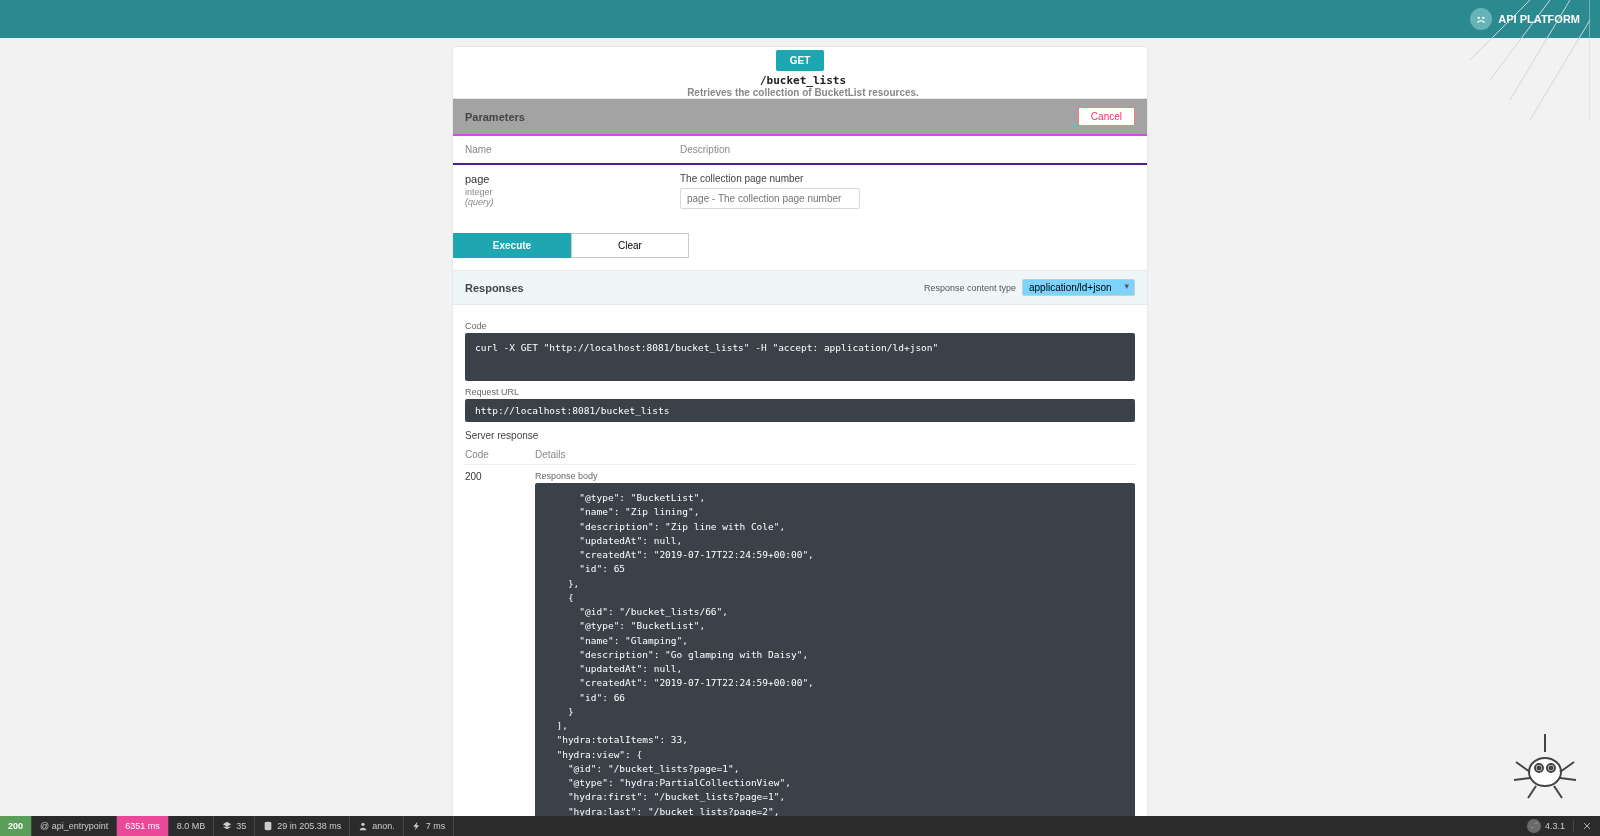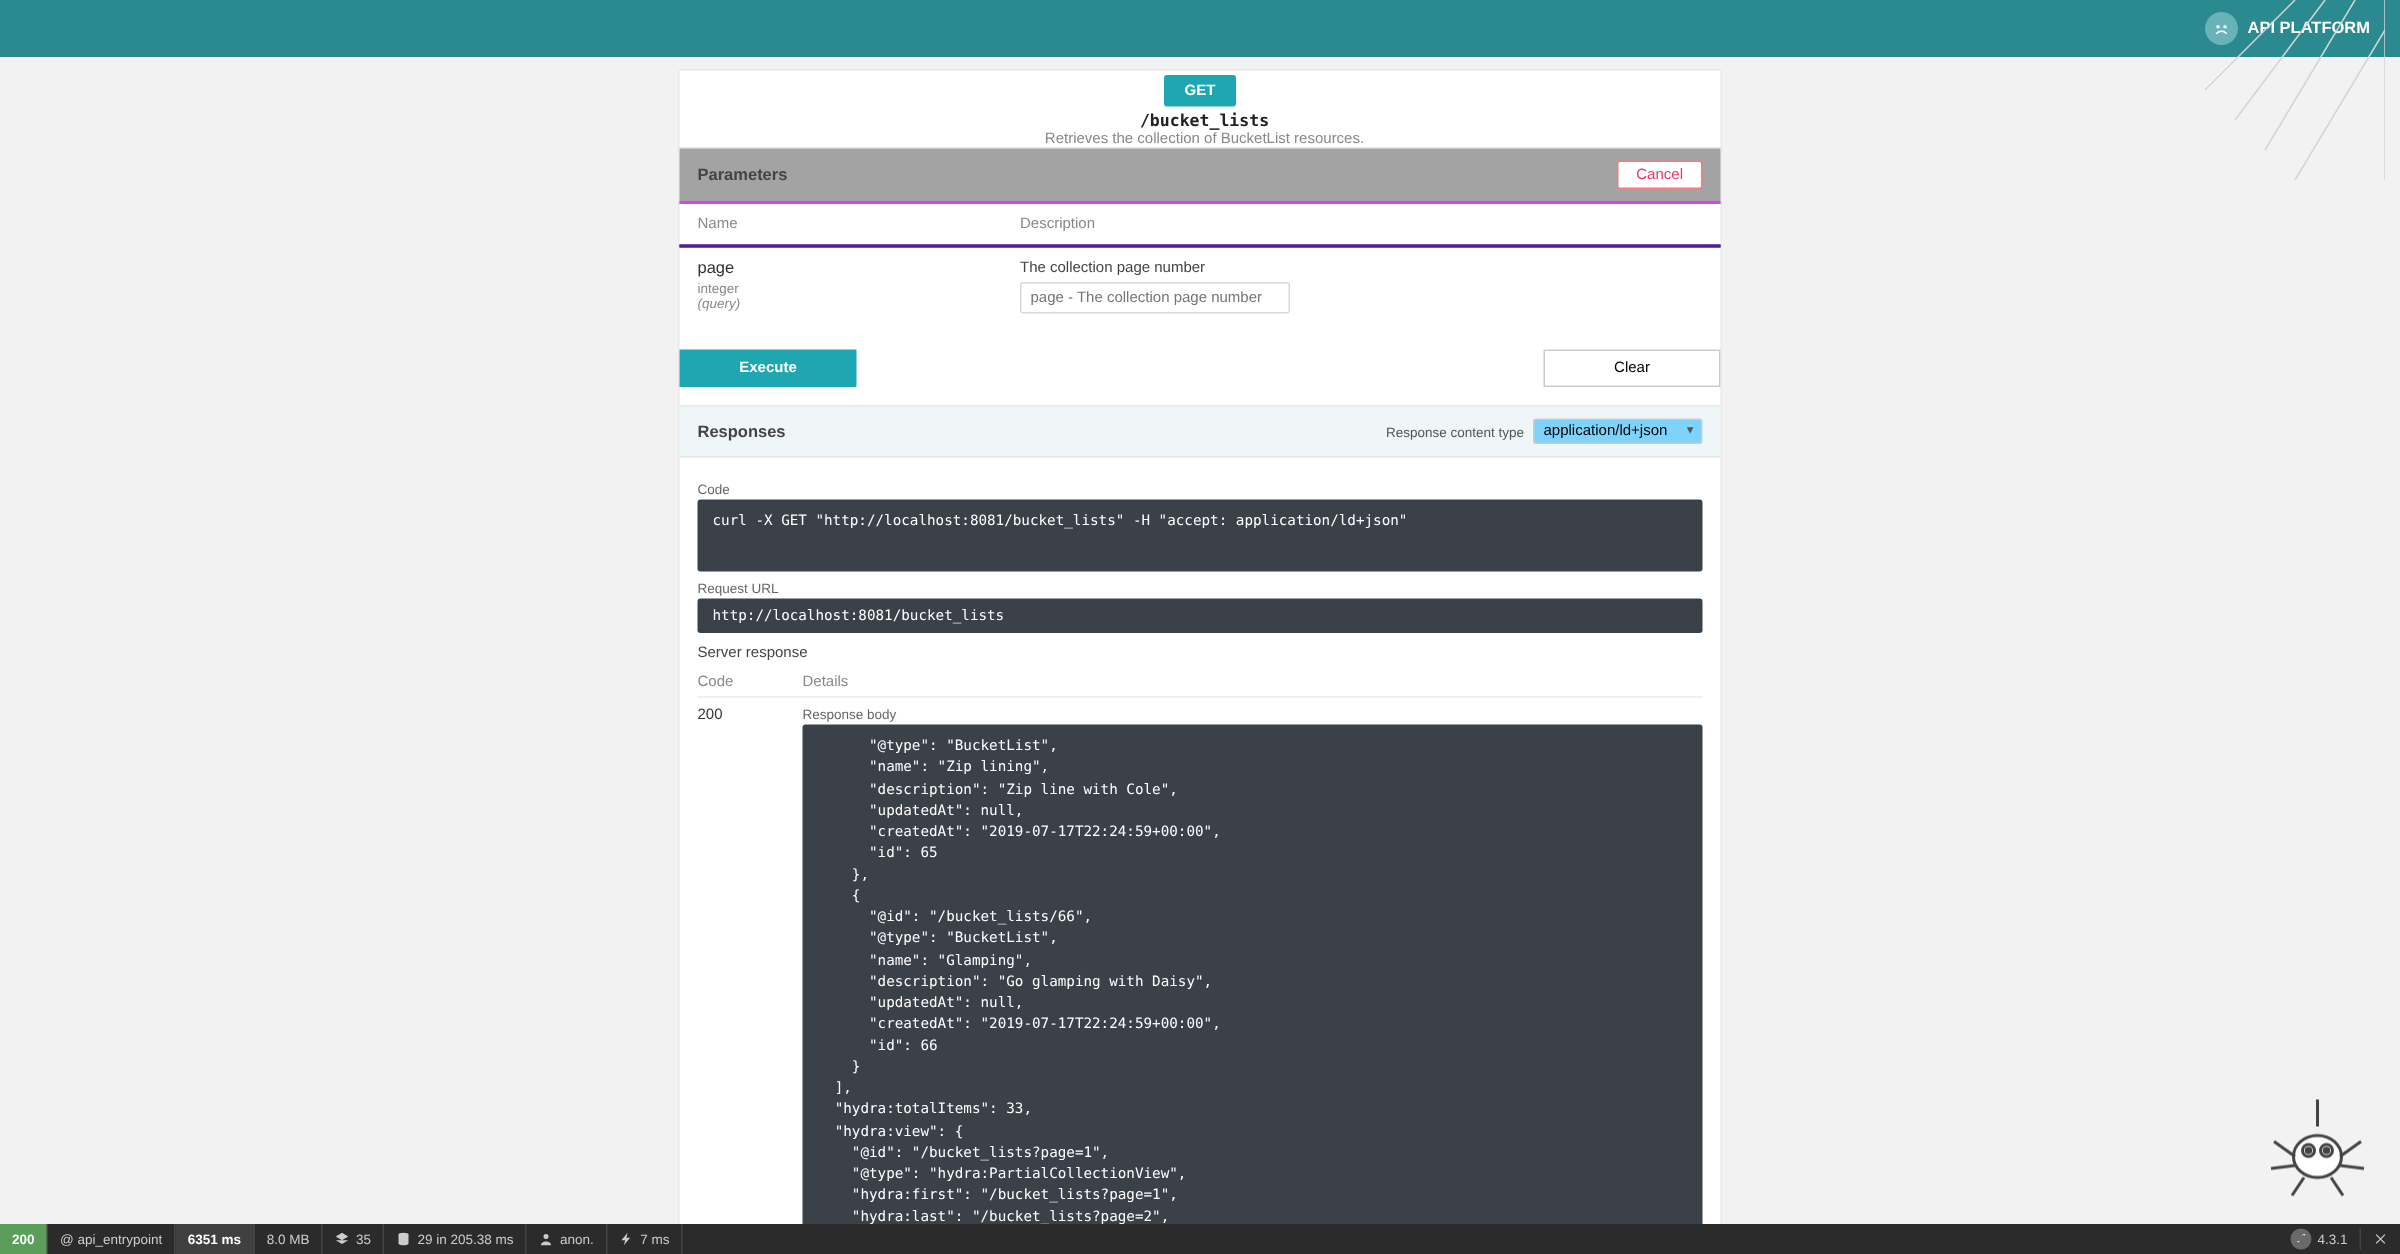--- a/index.html
+++ b/index.html
@@ -9,36 +9,36 @@
   .topbar-brand { display: flex; align-items: center; gap: 6px; color: #fff; font-weight: 600; font-size: 11px; }
   .brand-logo { width: 22px; height: 22px; background: #67b3b8; border-radius: 50%; display: flex; align-items: center; justify-content: center; }
   .brand-logo svg { width: 14px; height: 14px; }
 
   .main-wrap { display: flex; justify-content: center; padding: 8px 0 0 0; }
   .opblock { width: 696px; background: #fff; border: 1px solid #e8e8e8; border-radius: 3px; margin-bottom: 60px; }
 
   .opblock-summary { display: flex; align-items: center; padding: 0; border-bottom: 1px solid #e8e8e8; flex-direction: column; }
   .method-badge { background: #1ea7b0; color: #fff; font-weight: 700; font-size: 10px; padding: 5px 14px; margin: 3px; border-radius: 2px; }
   .op-path { font-family: Menlo, Monaco, Consolas, monospace; font-size: 11px; font-weight: 600; color: #222; margin-left: 6px; }
-  .op-desc { font-size: 10px; color: #888; margin-left: 6px; }
+  .op-desc { font-size: 10px; color: #888; margin-left: 6px; font-weight: bold; }
 
   .section-header { display: flex; align-items: center; justify-content: space-between; padding: 8px 12px; background: #a3a3a3; border-bottom: 2px solid #d946ef; }
   .section-title { font-size: 11px; font-weight: 600; color: #444; }
   .cancel-btn { background: #fff; border: 1px solid #f77; color: #e36; font-size: 10px; padding: 3px 12px; border-radius: 2px; cursor: pointer; }
 
   .params-table { width: 100%; border-collapse: collapse; }
   .params-table th { text-align: left; font-size: 10px; font-weight: 400; color: #888; padding: 8px 12px; border-bottom: 2px solid #4c1d95; }
   .params-table td { vertical-align: top; padding: 8px 12px; font-size: 10px; }
   .param-name { font-weight: 400; color: #333; font-size: 11px; }
   .param-type { color: #888; font-size: 9px; display: block; margin-top: 2px; }
   .param-in { color: #888; font-style: italic; font-size: 9px; display: block; }
   .param-desc { font-size: 10px; margin-bottom: 4px; color: #444; }
   .param-input { width: 180px; padding: 4px 6px; border: 1px solid #d8d8d8; border-radius: 2px; font-size: 10px; }
 
-  .exec-row { display: flex; justify-content: space-between; gap: 10px; padding: 16px 0 12px 0; }
+  .exec-row { display: flex; justify-content: flex-start; gap: 0; padding: 16px 0 12px 0; }
   .execute-btn { background: #1ea7b0; color: #fff; border: none; font-weight: 700; font-size: 10px; padding: 6px 0; width: 118px; cursor: pointer; }
   .clear-btn { background: #fff; border: 1px solid #ccc; font-size: 10px; padding: 6px 0; width: 118px; cursor: pointer; }
 
   .responses-header { display: flex; align-items: center; justify-content: space-between; padding: 8px 12px; background: #eef6f7; border-top: 1px solid #e8e8e8; border-bottom: 1px solid #e8e8e8; }
   .content-type-wrap { display: flex; align-items: center; gap: 6px; }
   .content-type-label { font-size: 9px; color: #555; }
   .content-type-select { border: 1px solid #ccc; padding: 2px 22px 2px 6px; font-size: 10px; border-radius: 2px; background: #7dd3fc; appearance: none; position: relative; }
   .select-wrap { position: relative; }
   .select-wrap::after { content: "▾"; position: absolute; right: 6px; top: 2px; font-size: 9px; color: #555; pointer-events: none; }
 
@@ -58,21 +58,21 @@
 
   .body-block-wrap { position: relative; }
   .download-btn { position: absolute; right: 6px; bottom: 6px; background: #888e96; color: #fff; border: none; font-size: 9px; padding: 3px 8px; border-radius: 2px; cursor: pointer; }
 
   .mascot { position: fixed; right: 20px; bottom: 30px; }
   .spider-lines { position: fixed; right: 10px; top: 0; width: 120px; height: 120px; pointer-events: none; }
   .spider-lines svg line { stroke: #d0d6d8; stroke-width: 1; }
 
   .debugbar { position: fixed; bottom: 0; left: 0; right: 0; height: 20px; background: #2b2b2b; display: flex; align-items: center; color: #ccc; font-size: 9px; }
   .debugbar .cell { display: flex; align-items: center; gap: 4px; padding: 0 8px; height: 100%; border-right: 1px solid #444; }
-  .debugbar .cell.orange { background: #404040; color: #fff; font-weight: 700; }
+  .debugbar .cell.orange { background: #ec4899; color: #fff; font-weight: 400; }
   .debugbar .right { margin-left: auto; display: flex; align-items: center; }
   .debugbar svg { width: 10px; height: 10px; }
   .sf-icon { width: 14px; height: 14px; background: #6a6a6a; border-radius: 50%; display: flex; align-items: center; justify-content: center; }
 </style>
 </head>
 <body>
 
 <div class="topbar">
   <div class="topbar-brand">
     <span class="brand-logo">

